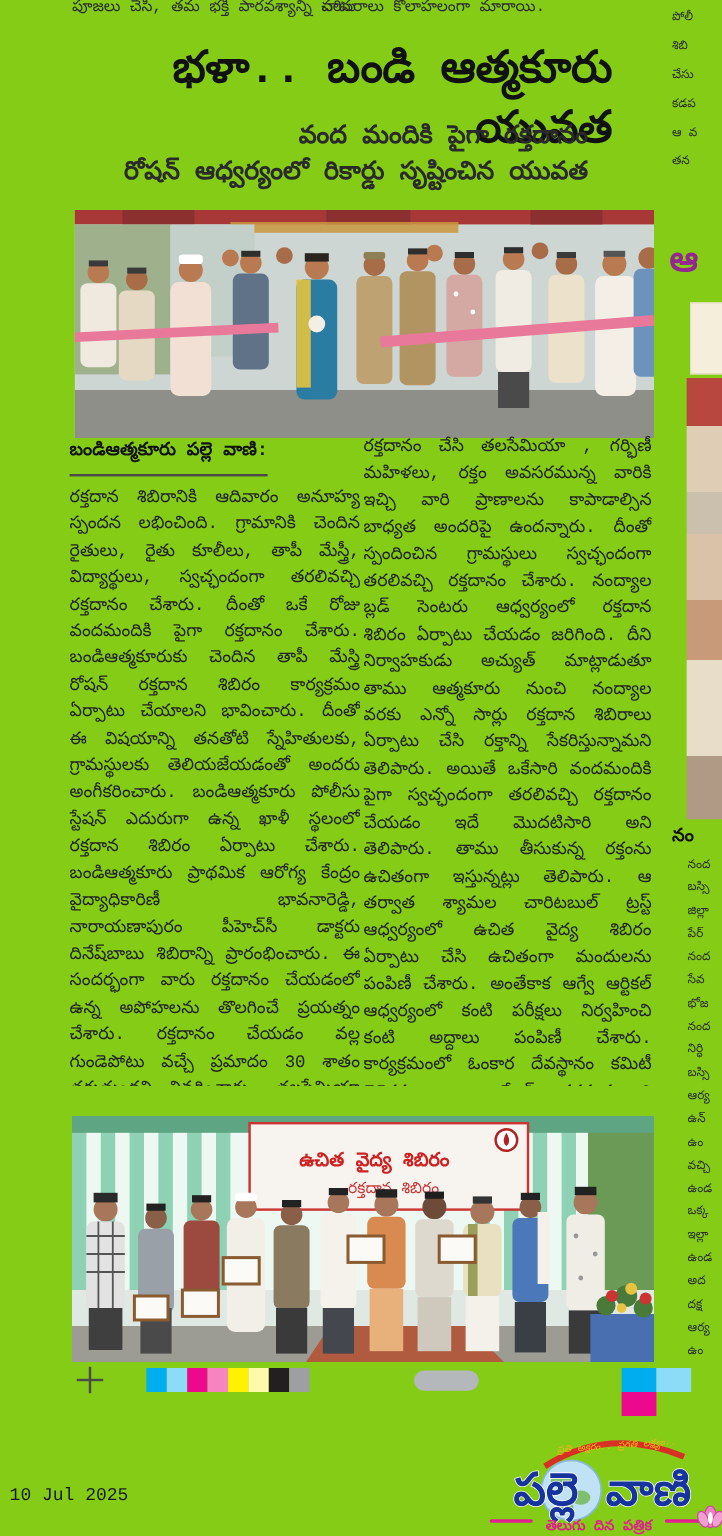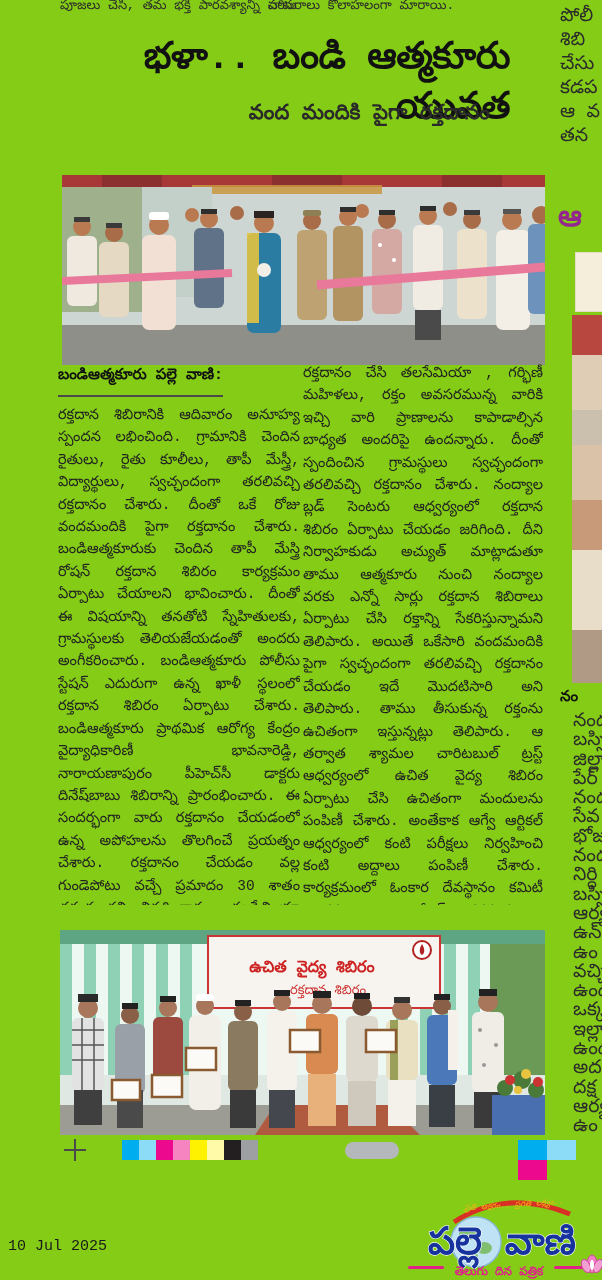--- a/index.html
+++ b/index.html
@@ -9,21 +9,21 @@
     font-family:Liberation Mono, monospace;
     color:#1f1f1f;
   }
   .abs{position:absolute;}
   .topstrip{font-size:13px;color:#2b2b2b;white-space:nowrap;}
   .headline{font-size:37px;font-weight:bold;color:#111;text-align:right;letter-spacing:-0.5px;}
   .subhead{font-size:21px;font-weight:600;color:#2a2a2a;text-align:right;}
   .dateline{font-size:15px;font-weight:bold;color:#111;}
   .rule{height:2px;background:#4a4a4a;}
   .bodycol{font-size:14.5px;line-height:22.4px;text-align:justify;overflow:hidden;color:#222;}
-  .frags{font-size:19px;line-height:24px;white-space:pre-line;overflow:hidden;color:#2b2b2b;}
+  .frags{font-size:10px;line-height:24px;white-space:pre-line;overflow:hidden;color:#2b2b2b;}
   .frag-head{font-size:15px;font-weight:bold;color:#111;}
   .purple-frag{font-size:30px;font-weight:bold;color:#93278f;}
   .creambox{background:#f5eedb;border:1px solid #e3dcc6;}
   .photoframe{overflow:hidden;}
   .colorbar{width:17px;height:20px;display:inline-block;vertical-align:top;}
   .colorbar-r{width:29px;height:20px;display:inline-block;vertical-align:top;}
   .pill{background:#b5b8bb;border-radius:9px;}
   .cross-h{position:absolute;left:0;top:10px;width:22px;height:2px;background:#4a4a4a;}
   .cross-v{position:absolute;left:10px;top:0;width:2px;height:22px;background:#4a4a4a;}
   .footer-txt{font-size:15px;color:#1a1a1a;white-space:nowrap;}
@@ -75,20 +75,21 @@
 ఒక్క
 ఇల్లా
 ఉండ
 అద
 దక్ష
 ఆర్య
 ఉం</div>
 
   <div class="abs headline" style="left:20px;top:36px;width:490px;">భళా.. బండి ఆత్మకూరు యువత</div>
   <div class="abs subhead" style="left:20px;top:101px;width:470px;">వంద మందికి పైగా రక్తదానం</div>
+  <div class="abs subhead" style="left:20px;top:131px;width:470px;">రోషన్ ఆధ్వర్యంలో రికార్డు సృష్టించిన యువత</div>
 
   <div class="abs photoframe" style="left:62px;top:175px;width:483px;height:190px;">
     <svg width="483" height="190" viewBox="0 0 483 190">
       <rect x="0" y="0" width="483" height="190" fill="#cdd6d2"></rect>
       <rect x="0" y="0" width="483" height="12" fill="#a83838"></rect>
       <rect x="40" y="0" width="60" height="12" fill="#8c2f2f"></rect>
       <rect x="210" y="0" width="70" height="12" fill="#8c2f2f"></rect>
       <rect x="380" y="0" width="60" height="12" fill="#8c2f2f"></rect>
       <rect x="130" y="10" width="190" height="9" fill="#c9973f" opacity="0.85"></rect>
       <rect x="0" y="12" width="80" height="125" fill="#9fb18c"></rect>

